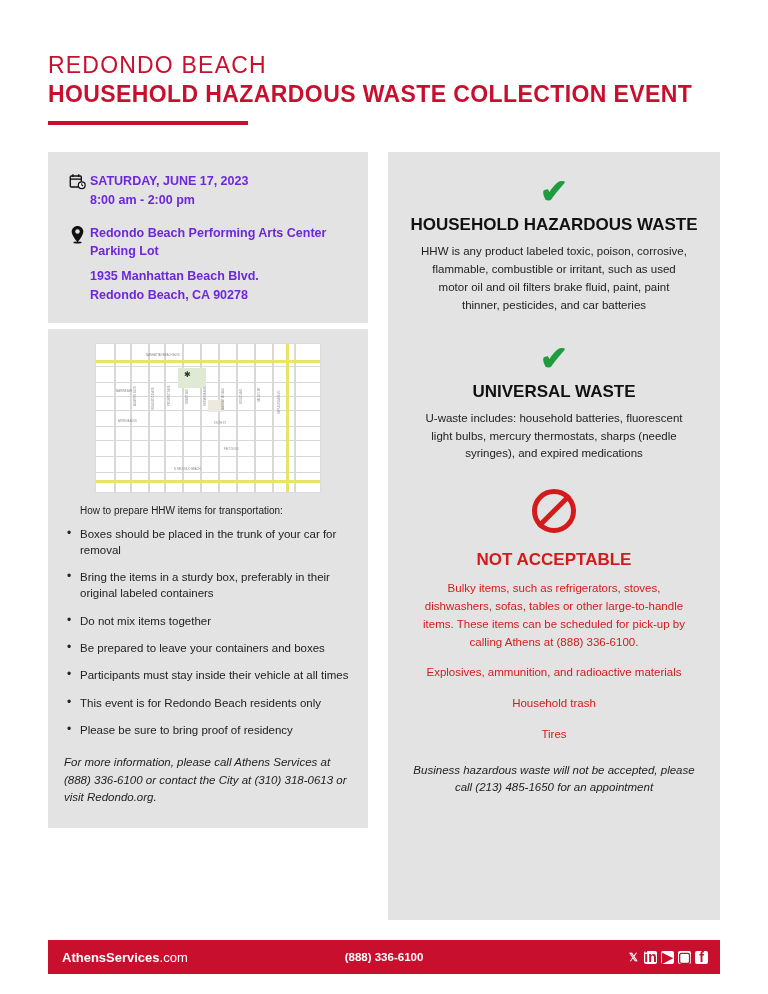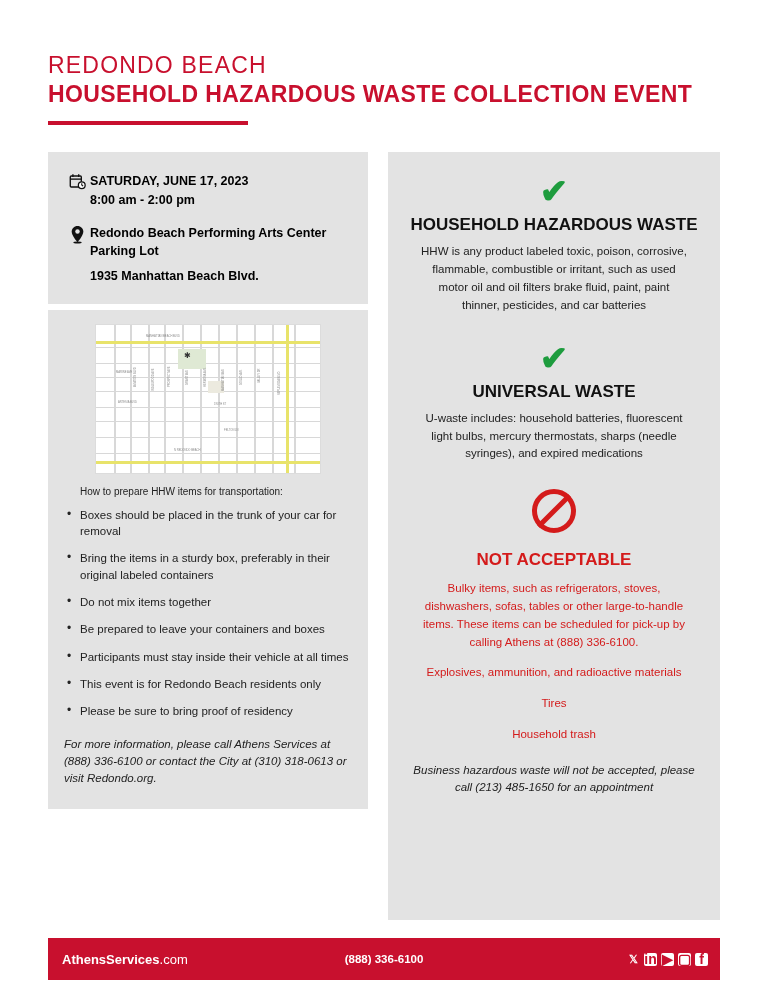--- a/index.html
+++ b/index.html
@@ -80,21 +80,21 @@
     width: 26px;
     flex: 0 0 26px;
     padding-top: 1px;
     display: flex;
     justify-content: center;
   }
   .info-text { flex: 1; }
   .info-strong {
     font-size: 12.5px;
     font-weight: bold;
-    color: #000000;
+    color: #6d28d9;
     line-height: 1.5;
   }
 
   
   .map-wrap {
     width: 100%;
     display: flex;
     justify-content: center;
     margin-bottom: 12px;
   }
@@ -234,22 +234,22 @@
     margin-top: 18px;
     font-size: 11.5px;
     font-style: italic;
     color: #222;
     line-height: 1.5;
   }
 
   
   .footer {
     position: absolute;
-    left: 48px; right: 48px; bottom: 14px;
-    height: 42px;
+    left: 48px; right: 48px; bottom: 20px;
+    height: 34px;
     background: #c8102e;
     display: flex;
     align-items: center;
     color: #fff;
   }
   .footer-brand {
     margin-left: 14px;
     font-size: 13px;
   }
   .footer-brand b { font-weight: bold; }
@@ -319,20 +319,21 @@
           <svg width="15" height="19" viewBox="0 0 16 20" aria-hidden="true">
             <path d="M8 0.8c-3.5 0-6.2 2.7-6.2 6.1 0 4.6 6.2 11.4 6.2 11.4s6.2-6.8 6.2-11.4C14.2 3.5 11.5 0.8 8 0.8z" fill="#111"></path>
             <circle cx="8" cy="6.8" r="2.4" fill="#e3e3e3"></circle>
             <ellipse cx="8" cy="18.6" rx="4.4" ry="1.1" fill="#111"></ellipse>
           </svg>
         </div>
         <div class="info-text">
           <div class="info-strong">Redondo Beach Performing Arts Center</div>
           <div class="info-strong">Parking Lot</div>
           <div class="info-strong" style="margin-top:6px;">1935 Manhattan Beach Blvd.</div>
+          <div class="info-strong">Redondo Beach, CA 90278</div>
         </div>
       </div>
     </div>
 
     <div class="panel-gray second">
 
       <div class="map-wrap">
         <div class="map">
 
           <div class="road-h" style="top:22px;"></div>
@@ -411,22 +412,22 @@
       <span class="check">✔</span>
       <h3 class="rhead">UNIVERSAL WASTE</h3>
       <p class="rbody">U-waste includes: household batteries, fluorescent light bulbs, mercury thermostats, sharps (needle syringes), and expired medications</p>
     </div>
 
     <div class="rsection">
       <div class="no-circle"></div>
       <h3 class="rhead-red">NOT ACCEPTABLE</h3>
       <p class="rbody-red">Bulky items, such as refrigerators, stoves, dishwashers, sofas, tables or other large-to-handle items. These items can be scheduled for pick-up by calling Athens at (888) 336-6100.</p>
       <p class="rbody-red">Explosives, ammunition, and radioactive materials</p>
+      <p class="rbody-red">Household trash</p>
       <p class="rbody-red">Tires</p>
-      <p class="rbody-red">Household trash</p>
       <p class="biz-note">Business hazardous waste will not be accepted, please call (213) 485-1650 for an appointment</p>
     </div>
   </div>
 
   <div class="footer">
     <div class="footer-brand">
       <b>AthensServices</b><span class="dotcom">.com</span>
     </div>
     <div class="footer-phone">(888) 336-6100</div>
     <div class="footer-social">

